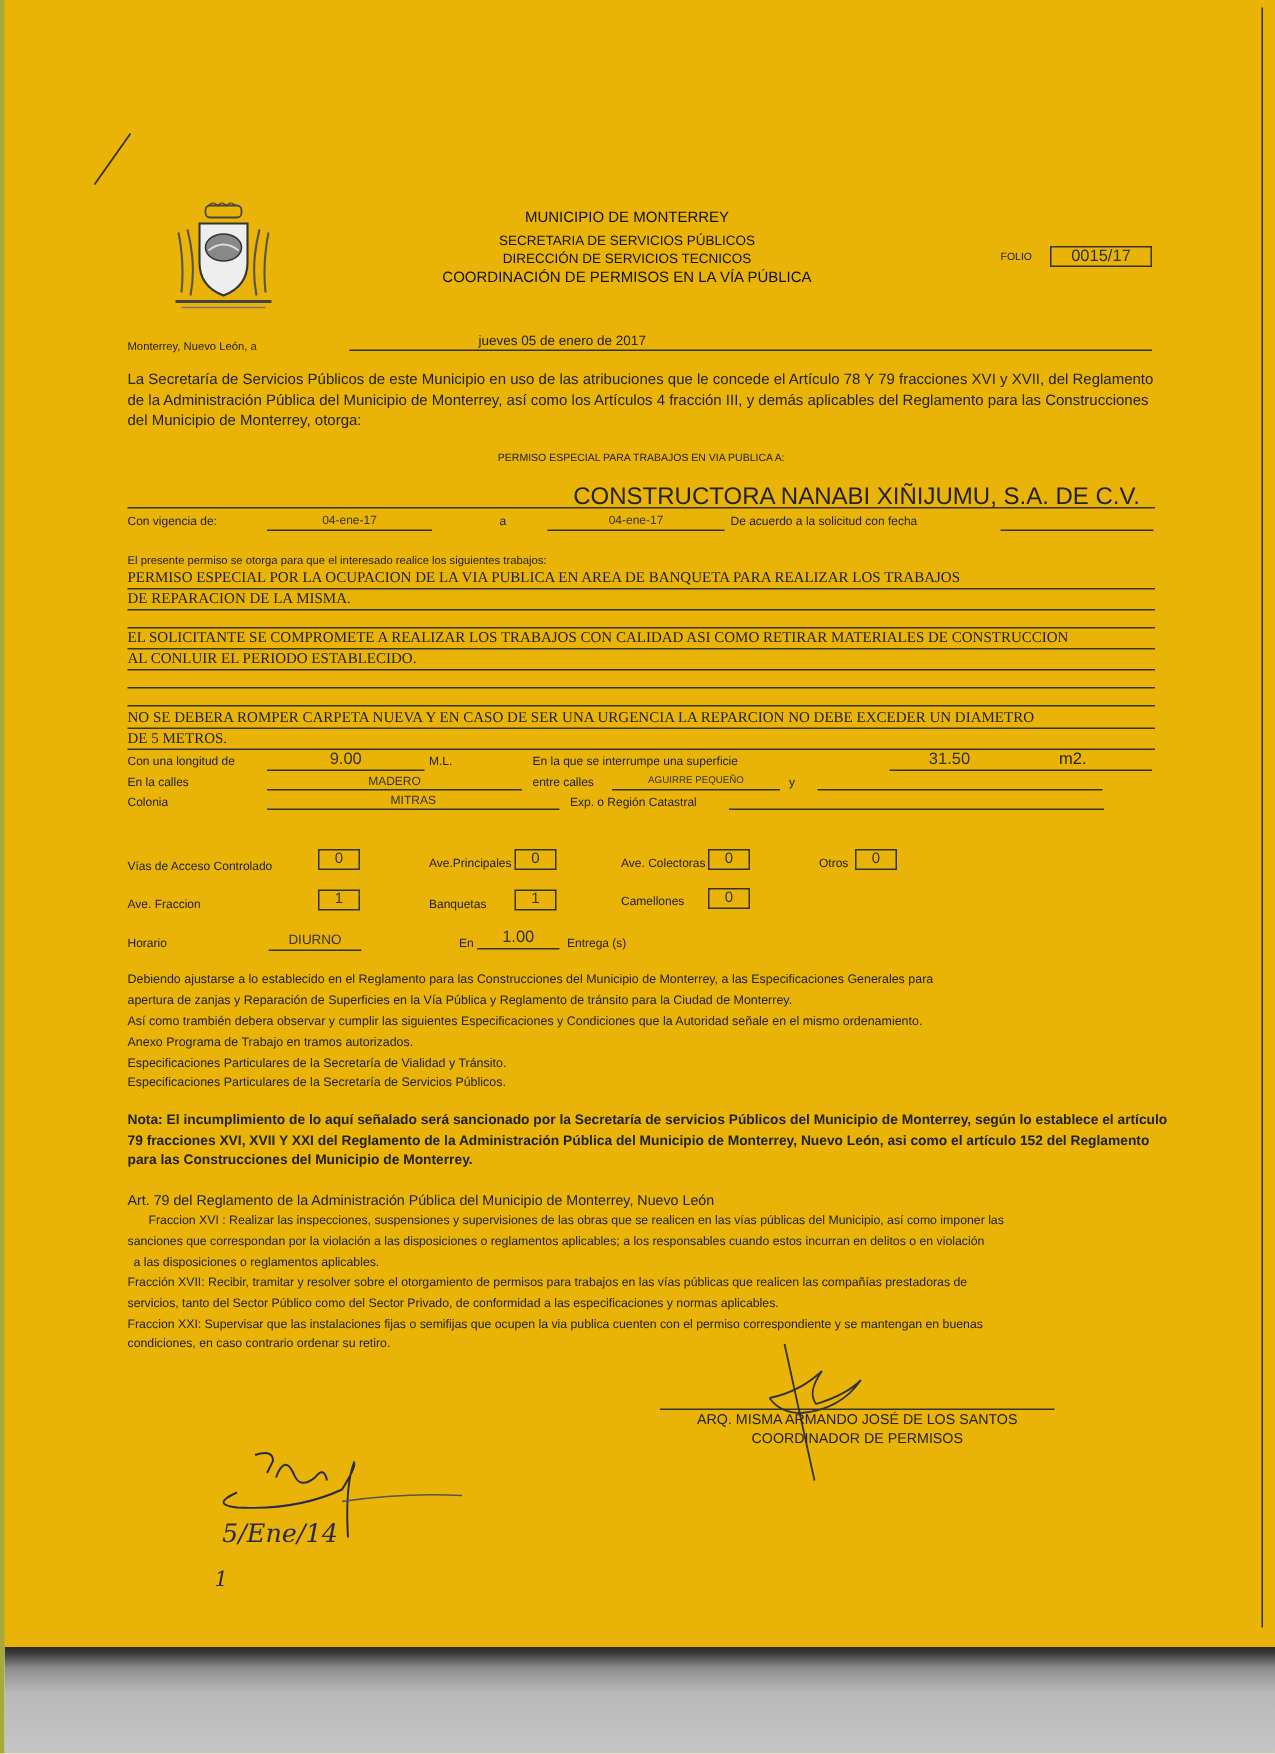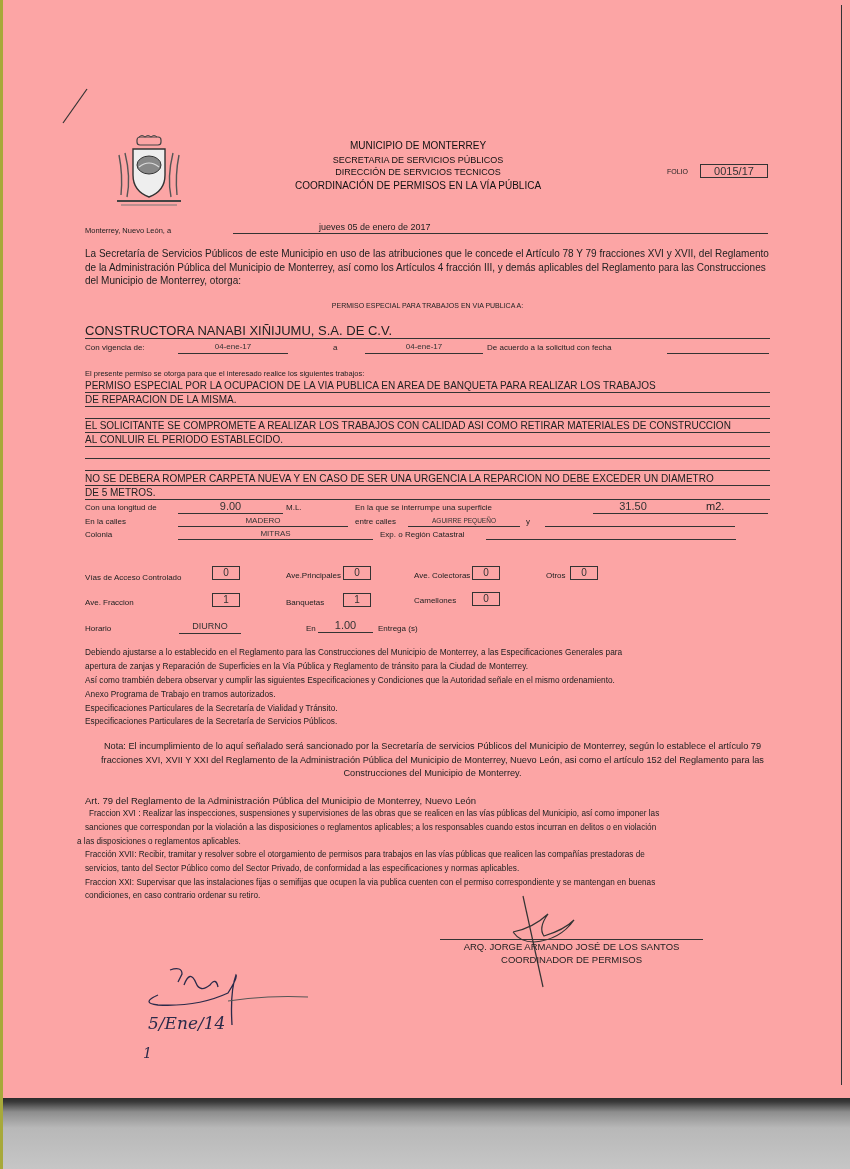--- a/index.html
+++ b/index.html
@@ -1,30 +1,30 @@
 <!DOCTYPE html>
 <html><head>
 <meta charset="utf-8">
 <style>
   * { box-sizing: border-box; margin: 0; padding: 0; }
   html, body { width: 850px; height: 1169px; overflow: hidden; background: #ffffff; }
   body { position: relative; font-family: "Liberation Sans", sans-serif; color: #1c1c1c; }
-  .page { position: absolute; left: 0; top: 0; width: 850px; height: 1098px; background: #fca5a5; border-left: 3px solid #a7a93a; }
+  .page { position: absolute; left: 0; top: 0; width: 850px; height: 1098px; background: #eab308; border-left: 3px solid #a7a93a; }
   .page-edge { position: absolute; right: 8px; top: 5px; width: 1px; height: 1080px; background: #333; }
   .scanner-bed { position: absolute; left: 0; top: 1098px; width: 850px; height: 71px;
     background: linear-gradient(to bottom, #2a2a2a 0px, #3a3a3a 4px, #8d8d8d 14px, #b8b8b8 30px, #c6c6c6 71px); border-left: 3px solid #a7a93a; }
   .abs { position: absolute; }
   .t { position: absolute; white-space: nowrap; font-size: 9px; color: #222; }
   .hdr { position: absolute; left: 240px; width: 350px; text-align: center; font-size: 9px; color: #111; }
   .hdr.big { font-size: 10px; }
   .uline { position: absolute; height: 1px; background: #333; }
   .box { position: absolute; border: 1px solid #333; height: 14px; text-align: center; font-size: 10px; line-height: 12px; color: #333; }
   .para { position: absolute; left: 82px; width: 690px; font-size: 10px; line-height: 13.5px; color: #222; }
-  .caps { position: absolute; left: 82px; font-size: 10px; color: #222; white-space: nowrap; }
-  .bold { font-weight: normal; text-align: center; }
+  .caps { position: absolute; left: 82px; font-size: 10px; color: #222; white-space: nowrap; font-family: Liberation Serif, serif; }
+  .bold { font-weight: bold; }
   .small { font-size: 8.2px; line-height: 12.6px; }
   .seal { position: absolute; left: 110px; top: 135px; width: 72px; height: 75px; }
   .val { position: absolute; text-align: center; font-size: 10px; color: #333; white-space: nowrap; }
 </style>
 </head>
 <body>
 
 <div class="page">
   <div class="page-edge"></div>
 
@@ -51,21 +51,21 @@
   <div class="t" style="left:664px;top:168px;font-size:7px">FOLIO</div>
   <div class="box" style="left:697px;top:164px;width:68px;font-size:11px">0015/17</div>
 
   <div class="t" style="left:82px;top:226px;font-size:7.5px">Monterrey, Nuevo León, a</div>
   <div class="t" style="left:316px;top:222px;font-size:9px">jueves 05 de enero de 2017</div>
   <div class="uline" style="left:230px;top:233px;width:535px"></div>
 
   <div class="para" style="top:247px">La Secretaría de Servicios Públicos de este Municipio en uso de las atribuciones que le concede el Artículo 78 Y 79 fracciones XVI y XVII, del Reglamento  de la Administración Pública del Municipio de Monterrey, así como los Artículos 4 fracción III,  y demás aplicables del Reglamento para las Construcciones del Municipio de Monterrey, otorga:</div>
 
   <div class="t" style="left:82px;width:685px;text-align:center;top:302px;font-size:7px">PERMISO ESPECIAL PARA TRABAJOS EN VIA PUBLICA A:</div>
-  <div class="t" style="left:82px;width:685px;text-align:left;top:323px;font-size:13px">CONSTRUCTORA NANABI XIÑIJUMU, S.A. DE C.V.</div>
+  <div class="t" style="left:72px;width:685px;text-align:right;top:323px;font-size:16px">CONSTRUCTORA NANABI XIÑIJUMU, S.A. DE C.V.</div>
   <div class="uline" style="left:82px;top:338px;width:685px"></div>
 
   <div class="t" style="left:82px;top:343px;font-size:8px">Con vigencia de:</div>
   <div class="val" style="left:175px;width:110px;top:342px;font-size:8px">04-ene-17</div>
   <div class="uline" style="left:175px;top:353px;width:110px"></div>
   <div class="t" style="left:330px;top:343px;font-size:8px">a</div>
   <div class="val" style="left:362px;width:118px;top:342px;font-size:8px">04-ene-17</div>
   <div class="uline" style="left:362px;top:353px;width:118px"></div>
   <div class="t" style="left:484px;top:343px;font-size:8px">De acuerdo a la solicitud con fecha</div>
   <div class="uline" style="left:664px;top:353px;width:102px"></div>
@@ -138,34 +138,34 @@
   <div class="t" style="left:82px;top:647px;font-size:8.3px">Debiendo ajustarse a lo establecido en el Reglamento para las Construcciones del Municipio de Monterrey, a las Especificaciones Generales para</div>
   <div class="t" style="left:82px;top:661px;font-size:8.3px">apertura de zanjas y Reparación de Superficies en la Vía Pública y Reglamento de tránsito para la Ciudad de Monterrey.</div>
   <div class="t" style="left:82px;top:675px;font-size:8.3px">Así como trambién debera observar y cumplir las siguientes Especificaciones y Condiciones que la Autoridad señale en el mismo ordenamiento.</div>
   <div class="t" style="left:82px;top:689px;font-size:8.3px">Anexo Programa de Trabajo en tramos autorizados.</div>
   <div class="t" style="left:82px;top:703px;font-size:8.3px">Especificaciones Particulares de la Secretaría de Vialidad y Tránsito.</div>
   <div class="t" style="left:82px;top:716px;font-size:8.3px">Especificaciones Particulares de la Secretaría de Servicios Públicos.</div>
 
   <div class="para bold" style="top:740px;font-size:9.2px;line-height:13.5px;width:695px">Nota: El incumplimiento de lo aquí señalado será sancionado por la Secretaría de servicios Públicos del Municipio de Monterrey, según lo establece el artículo 79 fracciones XVI, XVII Y XXI del Reglamento de la Administración Pública del Municipio de Monterrey, Nuevo León, asi como el artículo 152 del Reglamento para las Construcciones del Municipio de Monterrey.</div>
 
   <div class="t" style="left:82px;top:795px;font-size:9.5px">Art. 79 del Reglamento de la Administración Pública del Municipio de Monterrey, Nuevo León</div>
-  <div class="t small" style="left:86px;top:808px">Fraccion  XVI : Realizar las inspecciones, suspensiones y supervisiones de las obras que se realicen en las vías públicas del Municipio, así como imponer las</div>
+  <div class="t small" style="left:96px;top:808px">Fraccion  XVI : Realizar las inspecciones, suspensiones y supervisiones de las obras que se realicen en las vías públicas del Municipio, así como imponer las</div>
   <div class="t small" style="left:82px;top:822px">sanciones que correspondan por la violación a las disposiciones o reglamentos aplicables; a los responsables cuando estos incurran en delitos o en violación</div>
-  <div class="t small" style="left:74px;top:836px">a las disposiciones o reglamentos aplicables.</div>
+  <div class="t small" style="left:86px;top:836px">a las disposiciones o reglamentos aplicables.</div>
   <div class="t small" style="left:82px;top:849px">Fracción XVII: Recibir, tramitar y resolver sobre el otorgamiento de permisos para trabajos en las vías públicas que realicen las compañías prestadoras de</div>
   <div class="t small" style="left:82px;top:863px">servicios, tanto del Sector Público como del Sector Privado, de conformidad a las especificaciones y normas aplicables.</div>
   <div class="t small" style="left:82px;top:877px">Fraccion XXI: Supervisar que las instalaciones fijas o semifijas que ocupen la via publica cuenten con el permiso correspondiente y se mantengan en buenas</div>
   <div class="t small" style="left:82px;top:890px">condiciones, en caso contrario ordenar su retiro.</div>
 
   <svg class="abs" style="left:500px;top:892px" width="90" height="100">
     <path d="M20 4 L40 95" stroke="#333" stroke-width="1.2" fill="none"></path>
     <path d="M10 40 q20 -4 35 -18 q-10 14 -4 22 q20 -6 30 -16 q-14 20 -40 22 q-14 0 -21 -10" stroke="#333" stroke-width="1.2" fill="none"></path>
   </svg>
   <div class="uline" style="left:437px;top:939px;width:263px"></div>
-  <div class="t" style="left:437px;width:263px;text-align:center;top:941px;font-size:9.5px">ARQ. JORGE ARMANDO JOSÉ DE LOS SANTOS</div>
+  <div class="t" style="left:437px;width:263px;text-align:center;top:941px;font-size:9.5px">ARQ. MISMA ARMANDO JOSÉ DE LOS SANTOS</div>
   <div class="t" style="left:437px;width:263px;text-align:center;top:954px;font-size:9.5px">COORDINADOR DE PERMISOS</div>
 
   <svg class="abs" style="left:135px;top:965px" width="220" height="100">
     <path d="M32 5 q12 -4 12 4 l-4 8" stroke="#2a2a4a" stroke-width="1.3" fill="none"></path>
     <path d="M20 30 q-18 8 0 10 q40 2 70 -12 q10 -16 8 -18 q-6 16 -4 50" stroke="#2a2a4a" stroke-width="1.3" fill="none"></path>
     <path d="M46 20 q6 -16 12 -2 q4 10 14 2 q6 -8 8 2" stroke="#2a2a4a" stroke-width="1.3" fill="none"></path>
     <path d="M90 36 q40 -6 80 -4" stroke="#555" stroke-width="1" fill="none"></path>
   </svg>
   <div class="t" style="left:145px;top:1013px;font-size:17px;font-style:italic;font-family:'DejaVu Serif',serif;color:#2a2a4a">5/Ene/14</div>
   <div class="t" style="left:140px;top:1045px;font-size:14px;font-style:italic;font-family:'DejaVu Serif',serif;color:#2a2a4a">1</div>

